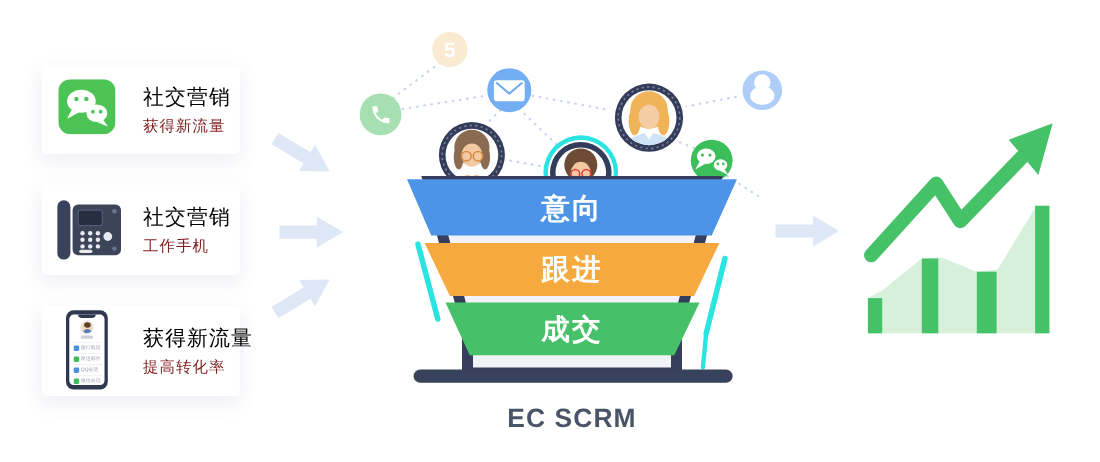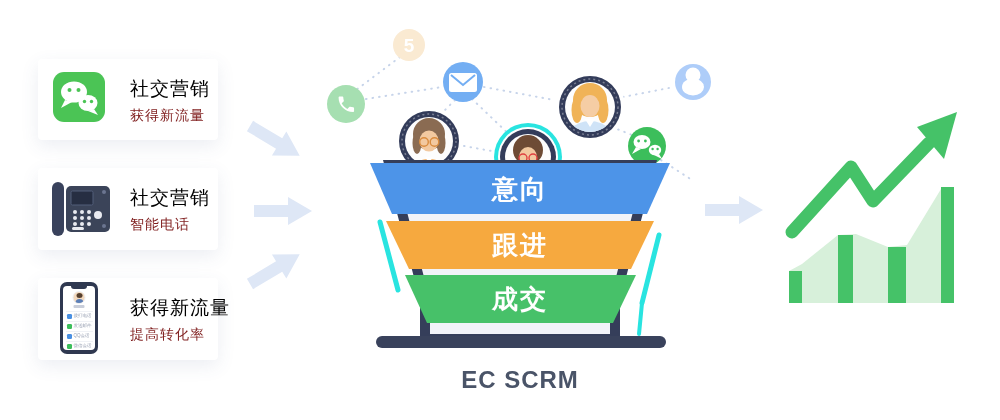--- a/index.html
+++ b/index.html
@@ -228,21 +228,21 @@
           <circle cx="30" cy="45" r="2"></circle>
           <circle cx="37" cy="45" r="2"></circle>
         <circle cx="46" cy="36" r="4"></circle>
       </g>
       <circle cx="52" cy="13" r="2" fill="#6B7590"></circle>
       <circle cx="52" cy="47" r="2" fill="#6B7590"></circle>
       <rect x="20" y="48" width="12" height="3" rx="1.5" fill="#E8EAF0"></rect>
     </svg>
     <div class="card-text">
       <div class="card-title">社交营销</div>
-      <div class="card-sub">智能电话</div>
+      <div class="card-sub">工作手机</div>
     </div>
   </div>
 
   <div class="card card3">
     <div class="phone">
       <div class="p-screen">
         <div class="p-notch"></div>
         <div class="p-avatar"></div>
         <div class="p-name"></div>
         <div class="p-rows">

